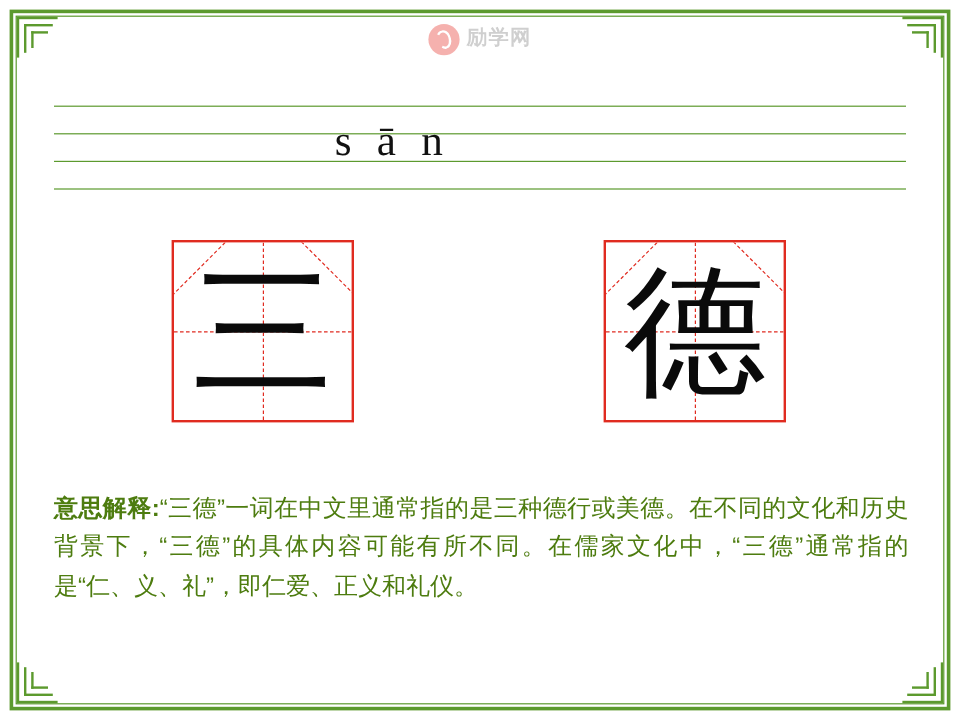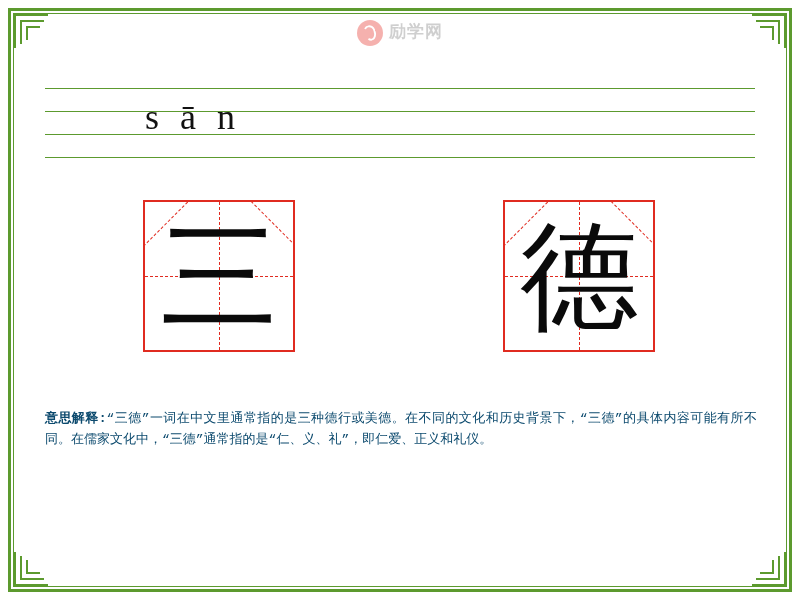--- a/index.html
+++ b/index.html
@@ -132,21 +132,21 @@
   .staff .l4 { top: 69px; }
   .pinyin {
     position: absolute;
     top: 8px;
     height: 42px;
     line-height: 42px;
     font-family: "Liberation Serif", serif;
     font-size: 36px;
     letter-spacing: 6px;
     color: #111111;
-    text-align: left;
+    text-align: right;
   }
   .pinyin-1 { left: 100px; width: 230px; }
   .pinyin-2 { left: 430px; width: 230px; }
 
   
   .grid-row {
     position: absolute;
     top: 200px;
     left: 0;
     width: 800px;
@@ -203,24 +203,24 @@
     color: #0a0a0a;
     font-weight: 500;
   }
 
   
   .explain {
     position: absolute;
     left: 45px;
     top: 408px;
     width: 712px;
-    font-family: Liberation Mono, monospace;
-    font-size: 13px;
+    font-family: Liberation Sans, sans-serif;
+    font-size: 20px;
     line-height: 1.62;
-    color: #0c4a6e;
+    color: #4d7c0f;
     text-align: justify;
   }
   .explain b {
     font-weight: bold;
   }
 </style>
 </head>
 <body>
 
 <div id="page">

